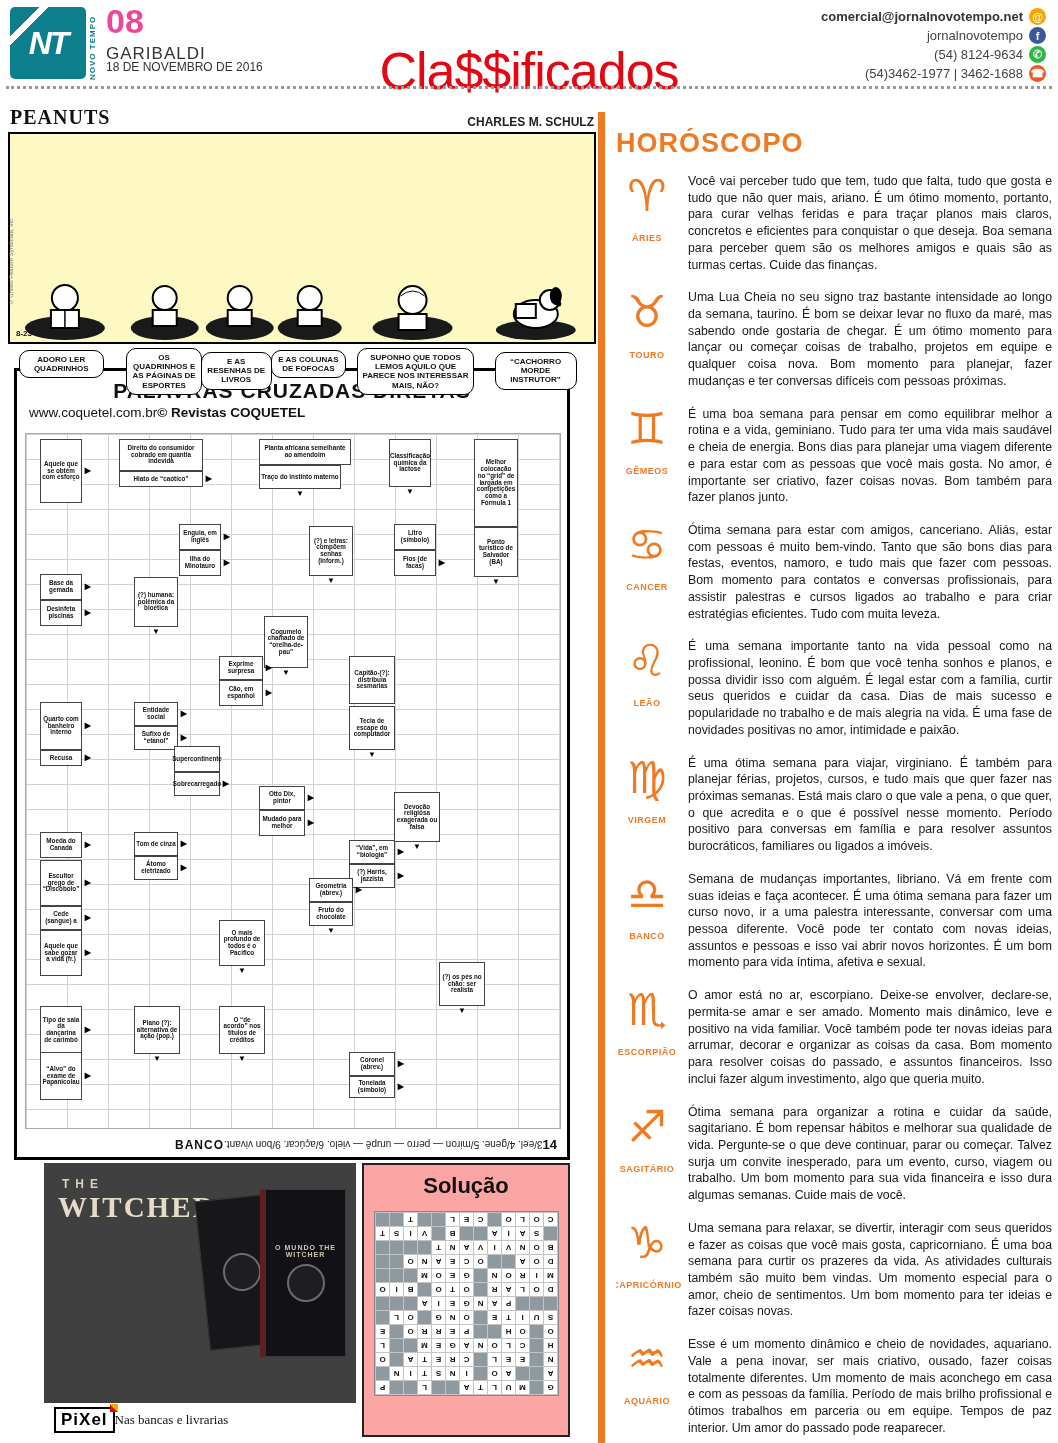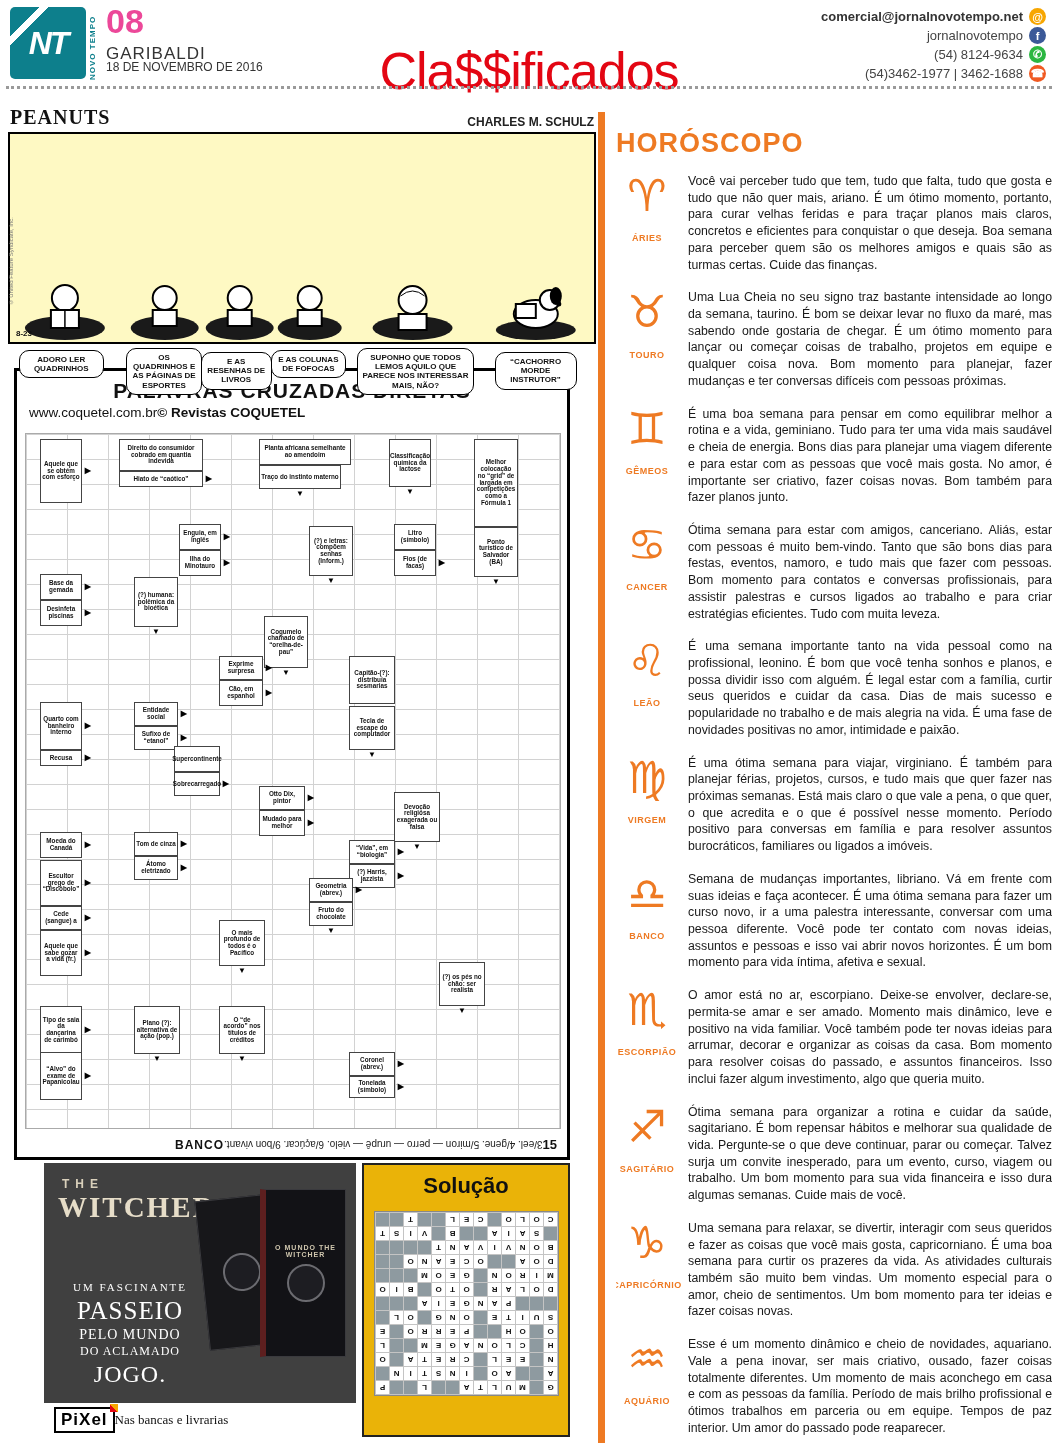--- a/index.html
+++ b/index.html
@@ -118,21 +118,21 @@
   .aw-footer{position:absolute;left:0;right:0;bottom:0;height:34px;background:#fff;display:flex;
              align-items:center;padding:0 10px;box-sizing:border-box;}
   .pixel-logo{font-weight:bold;font-size:17px;color:#000;letter-spacing:1px;border:2px solid #000;
               padding:1px 5px;position:relative;}
   .pixel-logo::after{content:"";position:absolute;right:-5px;top:-5px;width:8px;height:8px;
               background:linear-gradient(45deg,#e30613 50%,#f7a600 50%);}
   .aw-bancas{font-family:"Liberation Serif",serif;font-size:13px;color:#111;}
 
   
   .sol{position:absolute;left:362px;top:1163px;width:208px;height:274px;border:2px solid #222;
-       box-sizing:border-box;background:#eab308;}
+       box-sizing:border-box;background:#fca5a5;}
   .sol-title{text-align:center;font-size:22px;font-weight:bold;margin-top:8px;}
   .sol-grid{display:grid;grid-template-columns:repeat(13,13px);grid-auto-rows:13px;gap:1px;
             transform:rotate(180deg);margin:12px auto 0 auto;width:max-content;background:#c4c4c4;
             padding:1px;border:1px solid #888;}
   .sol-cell{background:#fff;font-size:8px;font-weight:bold;display:flex;align-items:center;
             justify-content:center;color:#111;}
   .sol-cell.blk{background:#8e9aa0;}
 
   
   .vbar{position:absolute;left:598px;top:112px;bottom:0;width:7px;background:#ee7a23;}
@@ -288,43 +288,36 @@
       <div class="clue c43 ar">Tipo de saia da dançarina de carimbó</div>
       <div class="clue c44 ad">Plano (?): alternativa de ação (pop.)</div>
       <div class="clue c45 ad">O “de acordo” nos títulos de créditos</div>
       <div class="clue c46 ar">Coronel (abrev.)</div>
       <div class="clue c47 ar">Tonelada (símbolo)</div>
       <div class="clue c48 ar">“Alvo” do exame de Papanicolau</div>
     </div>
     <div class="cw-footer">
       <span class="banco">BANCO</span>
       <span class="hints">3/eel. 4/gene. 5/miron — perro — urupê — vielo. 6/açúcar. 9/bon vivant.</span>
-      <span class="cw-num">15</span>
+      <span class="cw-num">14</span>
     </div>
   </div>
 
   <div class="adw">
     <div class="aw-the">THE</div>
     <div class="aw-witcher">WITCHER</div>
     <div class="aw-books">
       <div class="book book1">
         <div class="medallion"></div>
       </div>
       <div class="book book2">
         <div class="book-title">O MUNDO THE WITCHER</div>
         <div class="medallion"></div>
       </div>
     </div>
-    <div class="aw-text">
-      <div class="awl1">UM FASCINANTE</div>
-      <div class="awl2">PASSEIO</div>
-      <div class="awl3">PELO MUNDO</div>
-      <div class="awl4">DO ACLAMADO</div>
-      <div class="awl5">JOGO.</div>
-    </div>
     <div class="aw-footer">
       <span class="pixel-logo">PiXel</span>
       <span class="aw-bancas">Nas bancas e livrarias</span>
     </div>
   </div>
 
   <div class="sol">
     <div class="sol-title">Solução</div>
     <div class="sol-grid">
         <div class="sol-cell">G</div>

